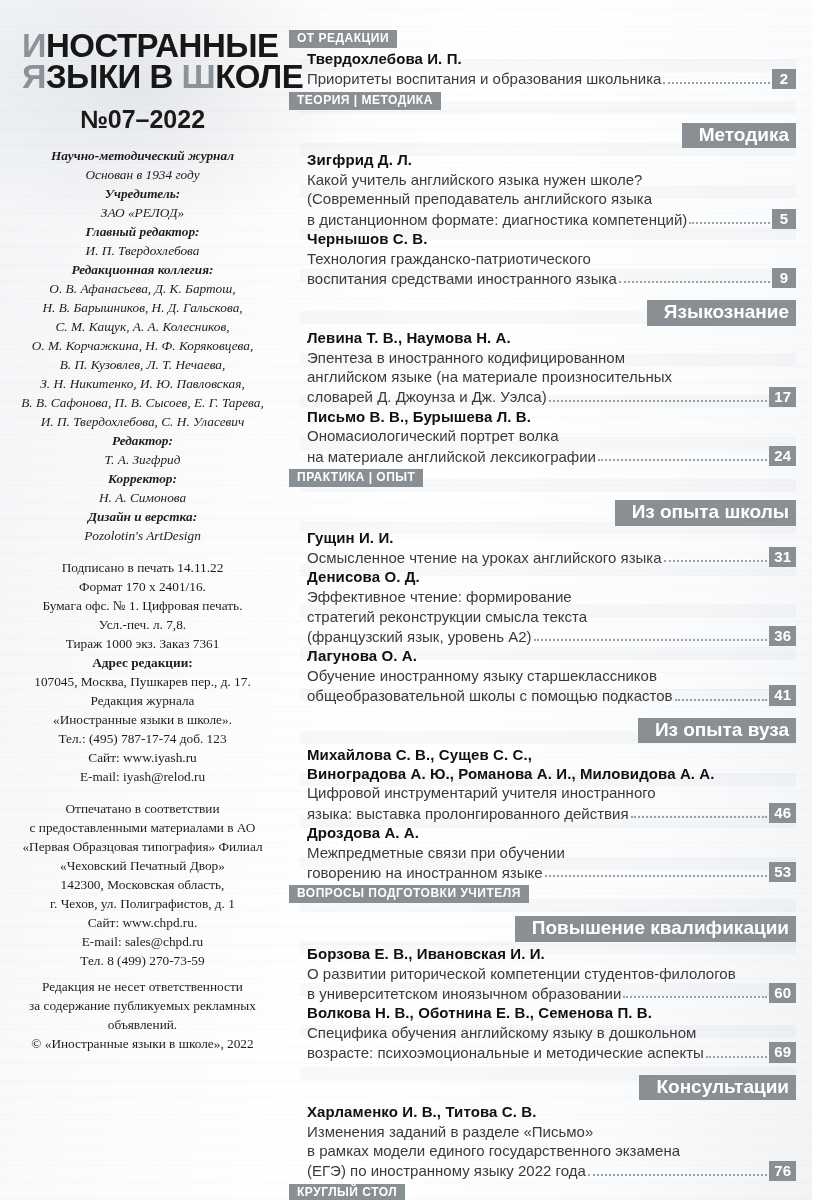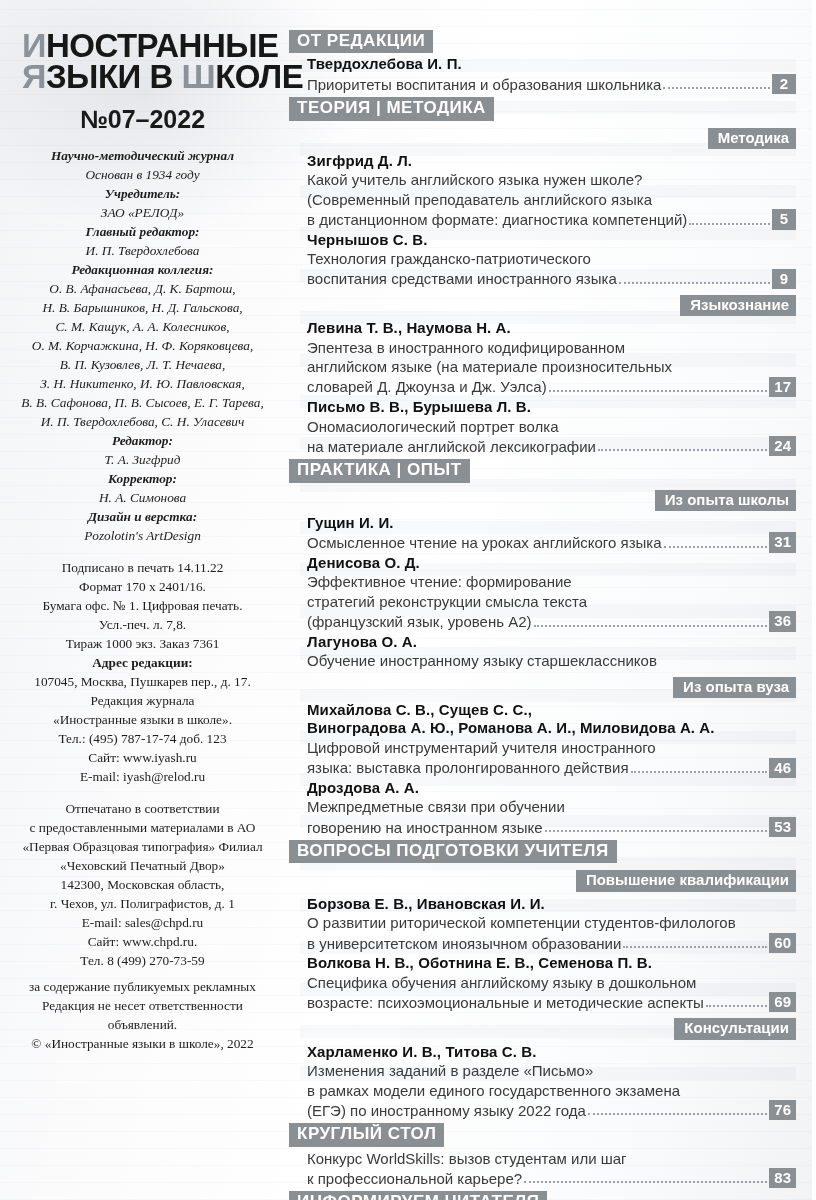--- a/index.html
+++ b/index.html
@@ -107,39 +107,40 @@
     box-sizing: border-box;
     font-family: "Liberation Sans", "DejaVu Sans", sans-serif;
     z-index: 2;
   }
 
   .section-badge {
     display: inline-block;
     background: #8a8f94;
     color: #ffffff;
     font-weight: bold;
-    font-size: 17px;
+    font-size: 12px;
     letter-spacing: 0.5px;
     padding: 2px 8px 3px 8px;
     margin: 3px 0 1px 0;
     line-height: 1.08;
   }
 
   .subsection-row {
     text-align: right;
     margin: 6px 0 2px 0;
   }
   .subsection-badge {
     display: inline-block;
     background: #8a8f94;
     color: #ffffff;
     font-weight: bold;
-    font-size: 15px;
-    padding: 2px 7px 3px 10px;
+    font-size: 19px;
+    padding: 2px 7px 3px 17px;
     line-height: 1.08;
+    margin-top: 6px;
   }
 
   .entry {
     margin: 0 0 0 16px;
     padding: 1px 0 0 2px;
   }
   .authors {
     font-weight: bold;
     font-size: 15px;
     color: #111111;
@@ -246,30 +247,30 @@
 
     <div class="lc-gap"></div>
 
     <div>
       <div class="lc-line">Отпечатано в соответствии</div>
       <div class="lc-line">с предоставленными материалами в АО</div>
       <div class="lc-line">«Первая Образцовая типография» Филиал</div>
       <div class="lc-line">«Чеховский Печатный Двор»</div>
       <div class="lc-line">142300, Московская область,</div>
       <div class="lc-line">г. Чехов, ул. Полиграфистов, д. 1</div>
+      <div class="lc-line">Сайт: www.chpd.ru.</div>
       <div class="lc-line">E-mail: sales@chpd.ru</div>
-      <div class="lc-line">Сайт: www.chpd.ru.</div>
       <div class="lc-line">Тел. 8 (499) 270-73-59</div>
     </div>
 
     <div class="lc-gap-sm"></div>
 
     <div>
+      <div class="lc-line">Редакция не несет ответственности</div>
       <div class="lc-line">за содержание публикуемых рекламных</div>
-      <div class="lc-line">Редакция не несет ответственности</div>
       <div class="lc-line">объявлений.</div>
       <div class="lc-line">© «Иностранные языки в школе», 2022</div>
     </div>
 
   </div>
 
   <div class="toc" id="toc-root"><div class="section-badge">ОТ РЕДАКЦИИ</div><div class="entry">
         <div class="authors">
           <div>Твердохлебова И. П.</div>
         </div>
@@ -353,20 +354,25 @@
             <span class="leader"></span>
             <span class="page-badge">36</span>
           </div>
         </div>
       </div><div class="entry">
         <div class="authors">
           <div>Лагунова О. А.</div>
         </div>
         <div class="title-block">
           <div class="title-line">Обучение иностранному языку старшеклассников</div>
+          <div class="title-last">
+            <span class="txt">общеобразовательной школы с помощью подкастов</span>
+            <span class="leader"></span>
+            <span class="page-badge">41</span>
+          </div>
         </div>
       </div><div class="subsection-row"><span class="subsection-badge">Из опыта вуза</span></div><div class="entry">
         <div class="authors">
           <div>Михайлова С. В., Сущев С. С.,</div>
           <div>Виноградова А. Ю., Романова А. И., Миловидова А. А.</div>
         </div>
         <div class="title-block">
           <div class="title-line">Цифровой инструментарий учителя иностранного</div>
           <div class="title-last">
             <span class="txt">языка: выставка пролонгированного действия</span>

